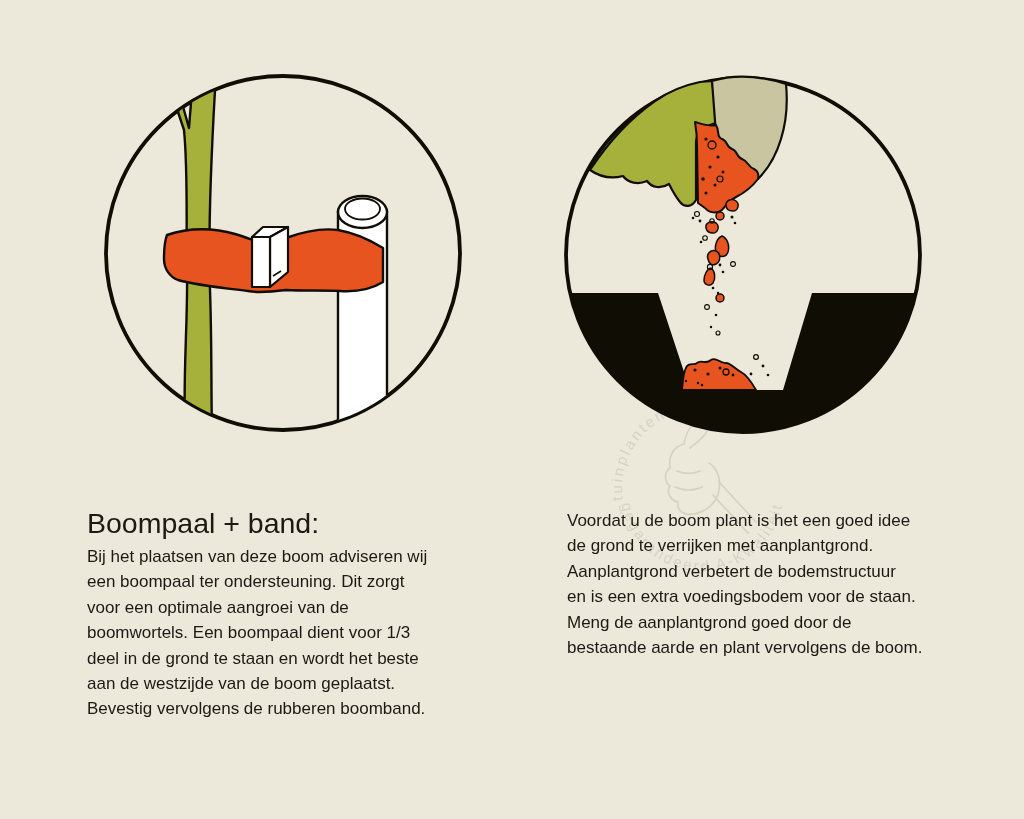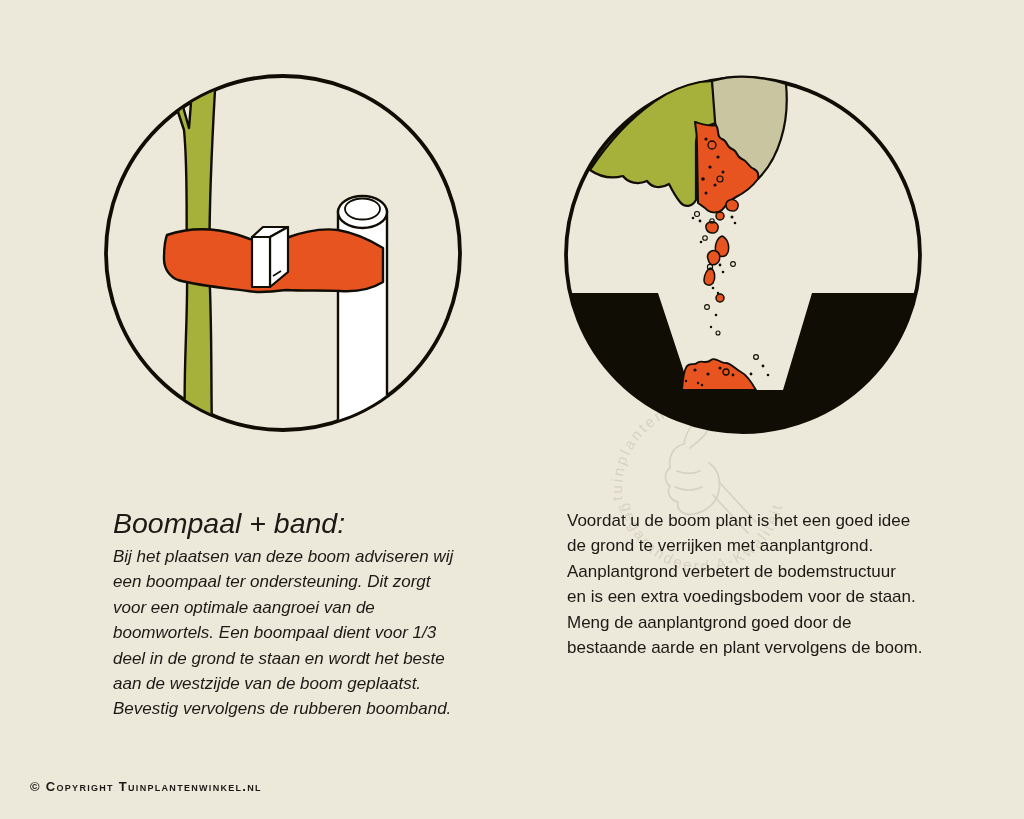--- a/index.html
+++ b/index.html
@@ -4,21 +4,21 @@
 <style>
   html,body{margin:0;padding:0;}
   body{width:1024px;height:819px;overflow:hidden;font-family:"Liberation Sans",sans-serif;}
   .canvas{position:absolute;inset:0;width:1024px;height:819px;background:var(--c-background,#ece8da);}
   svg{display:block;}
   .wm{position:absolute;left:598px;top:382px;width:212px;height:212px;opacity:.6;}
   .circle-svg{position:absolute;width:366px;height:366px;}
   .circle-left{left:100px;top:70px;}
   .circle-right{left:560px;top:75px;}
   .text-block{position:absolute;width:420px;color:var(--c-ink,#1d1915);}
-  .text-block.left{left:113px;top:505px;font-style:italic;}
+  .text-block.left{left:87px;top:505px;}
   .text-block.right{left:567px;top:505px;}
   .text-block h2{margin:0;font-size:28.5px;font-weight:400;line-height:36px;letter-spacing:0;}
   .text-block p{margin:3px 0 0 0;font-size:17px;line-height:25.4px;white-space:pre-line;}
   .footer{position:absolute;left:30px;top:779px;font-size:13px;font-weight:700;
           font-variant:small-caps;letter-spacing:1.3px;color:var(--c-ink,#1d1915);}
   .seal-text{font-size:15px;letter-spacing:2.5px;fill:var(--c-watermark,#c9c5b2);}
 </style>
 </head>
 <body>
 
@@ -154,15 +154,14 @@
 
   <div class="text-block right">
     <p>Voordat u de boom plant is het een goed idee
 de grond te verrijken met aanplantgrond.
 Aanplantgrond verbetert de bodemstructuur
 en is een extra voedingsbodem voor de staan.
 Meng de aanplantgrond goed door de
 bestaande aarde en plant vervolgens de boom.</p>
   </div>
 
-  <div class="footer">© Copyright Tuinplantenwinkel.nl</div>
 
 </div>
 
 </body></html>

